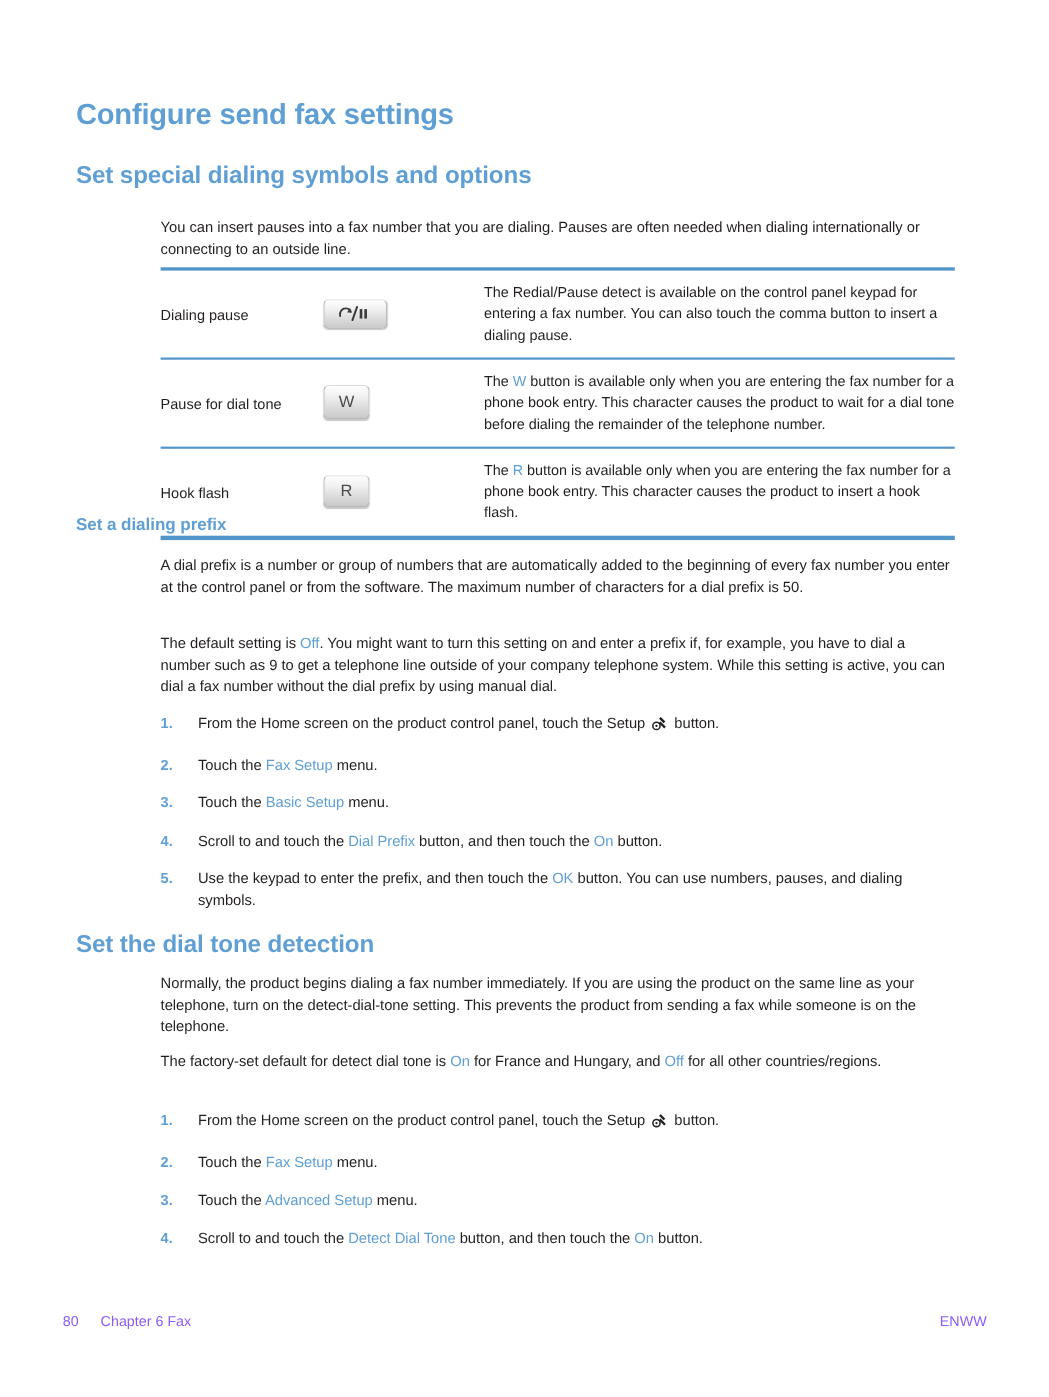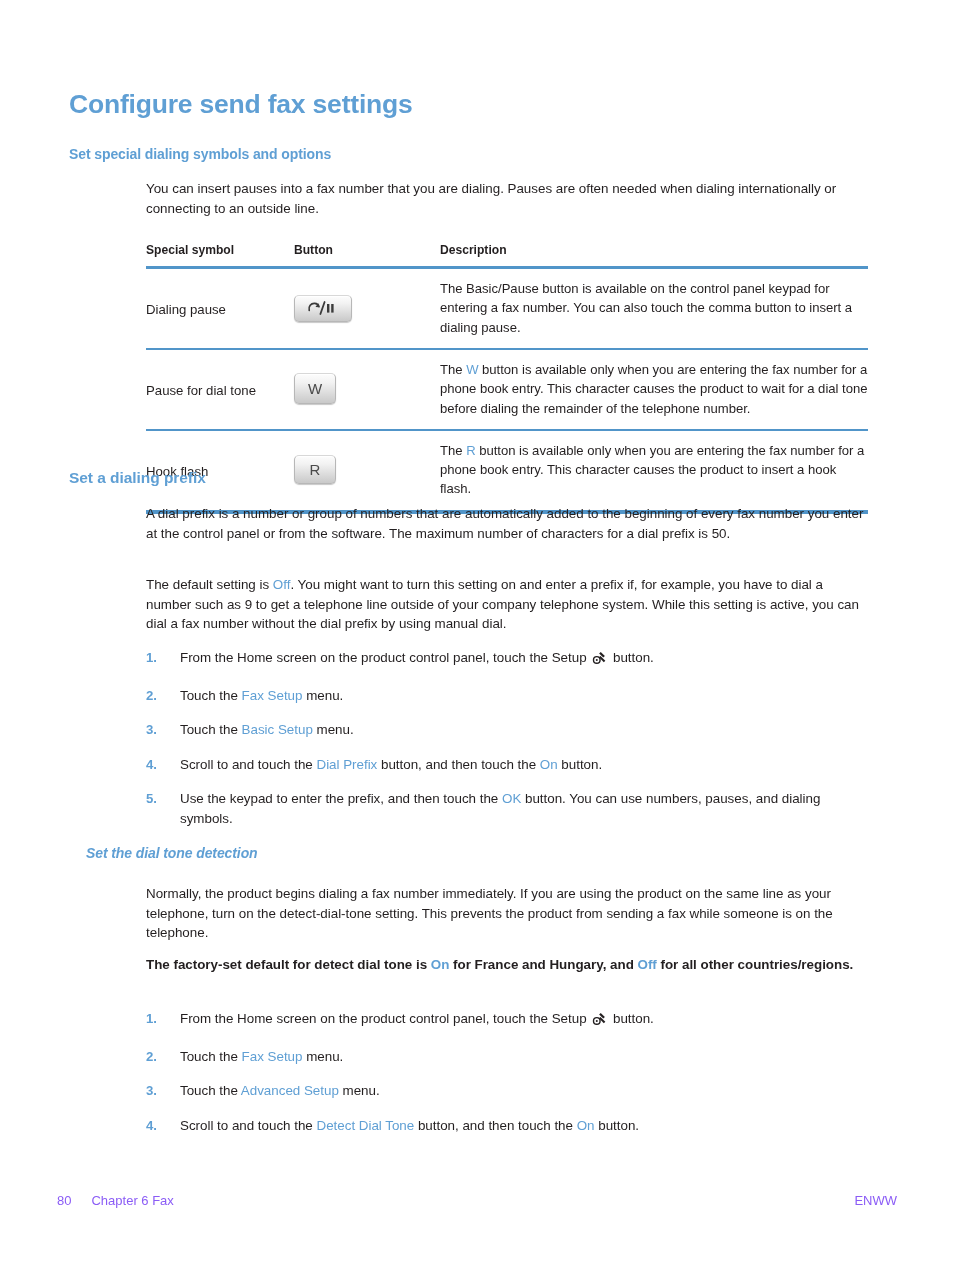--- a/index.html
+++ b/index.html
@@ -30,55 +30,55 @@
     position: absolute;
     left: 69px;
     top: 90px;
     font-size: 26.5px;
     font-weight: bold;
     color: #5f9fd4;
     letter-spacing: -0.2px;
     line-height: 1.1;
   }
   .h2 {
-    font-size: 14px;
+    font-size: 22px;
     font-weight: bold;
     color: #5f9fd4;
     letter-spacing: -0.1px;
     line-height: 1.15;
     margin: 0;
   }
   .h3 {
     font-size: 15.5px;
     font-weight: bold;
     color: #5f9fd4;
     letter-spacing: -0.05px;
     line-height: 1.15;
     margin: 0;
   }
 
   .sec-h2-1 { position: absolute; left: 69px; top: 146px; }
-  .sec-h2-2 { position: absolute; left: 86px; top: 845px; font-style: italic; }
+  .sec-h2-2 { position: absolute; left: 69px; top: 845px; }
   .sec-h3-1 { position: absolute; left: 69px; top: 469px; }
 
   
   .body-text {
     position: absolute;
     font-size: 13.4px;
     line-height: 19.6px;
     color: #231f20;
     letter-spacing: -0.02px;
   }
   .indent { left: 146px; width: 722px; }
 
-  .p-intro   { top: 179px; }
+  .p-intro   { top: 197px; }
   .p-prefix1 { top: 504px; }
   .p-prefix2 { top: 575px; }
   .p-tone1   { top: 884px; }
-  .p-tone2   { top: 955px; font-weight: bold; }
+  .p-tone2   { top: 955px; }
 
   
   .ui { color: #5f9fd4; }
 
   
   .tbl {
     position: absolute;
     left: 146px;
     top: 243px;
     width: 722px;
@@ -221,45 +221,40 @@
 <div class="page">
 
   <div class="h1">Configure send fax settings</div>
 
   <h2 class="h2 sec-h2-1">Set special dialing symbols and options</h2>
 
   <div class="body-text indent p-intro">You can insert pauses into a fax number that you are dialing. Pauses are often needed when dialing internationally or connecting to an outside line.</div>
 
   <div class="tbl">
 
-    <div class="tbl-head">
-      <div class="c1">Special symbol</div>
-      <div class="c2">Button</div>
-      <div class="c3">Description</div>
-    </div>
 
     <div class="rule-head"></div>
 
     <div class="tbl-row">
       <div class="c1 cell-sym">Dialing pause</div>
       <div class="c2">
         <span class="keycap keycap-wide">
           <svg class="redial-glyph" width="34" height="16" viewBox="0 0 34 16" xmlns="http://www.w3.org/2000/svg">
 
             <path d="M3.2 10.4 C 2.2 6.4, 5.0 3.2, 8.6 3.4 C 11.2 3.6, 12.6 5.2, 12.9 6.6" fill="none" stroke="#3b3b3b" stroke-width="1.7" stroke-linecap="round"></path>
             <path d="M12.2 3.0 L 13.6 7.2 L 9.5 7.0 Z" fill="#3b3b3b"></path>
 
             <path d="M18.6 2.0 L 14.4 14.0" stroke="#3b3b3b" stroke-width="1.8" stroke-linecap="round"></path>
 
             <rect x="21.0" y="4.0" width="2.4" height="8.6" fill="#3b3b3b"></rect>
             <rect x="25.2" y="4.0" width="2.4" height="8.6" fill="#3b3b3b"></rect>
           </svg>
         </span>
       </div>
-      <div class="c3 cell-desc">The Basic/Pause button is available on the control panel keypad for entering a fax number. You can also touch the comma button to insert a dialing pause.</div>
+      <div class="c3 cell-desc">The Redial/Pause detect is available on the control panel keypad for entering a fax number. You can also touch the comma button to insert a dialing pause.</div>
     </div>
 
     <div class="rule-row"></div>
 
     <div class="tbl-row">
       <div class="c1 cell-sym">Pause for dial tone</div>
       <div class="c2">
         <span class="keycap keycap-letter">
             <span>W</span>
           </span>

